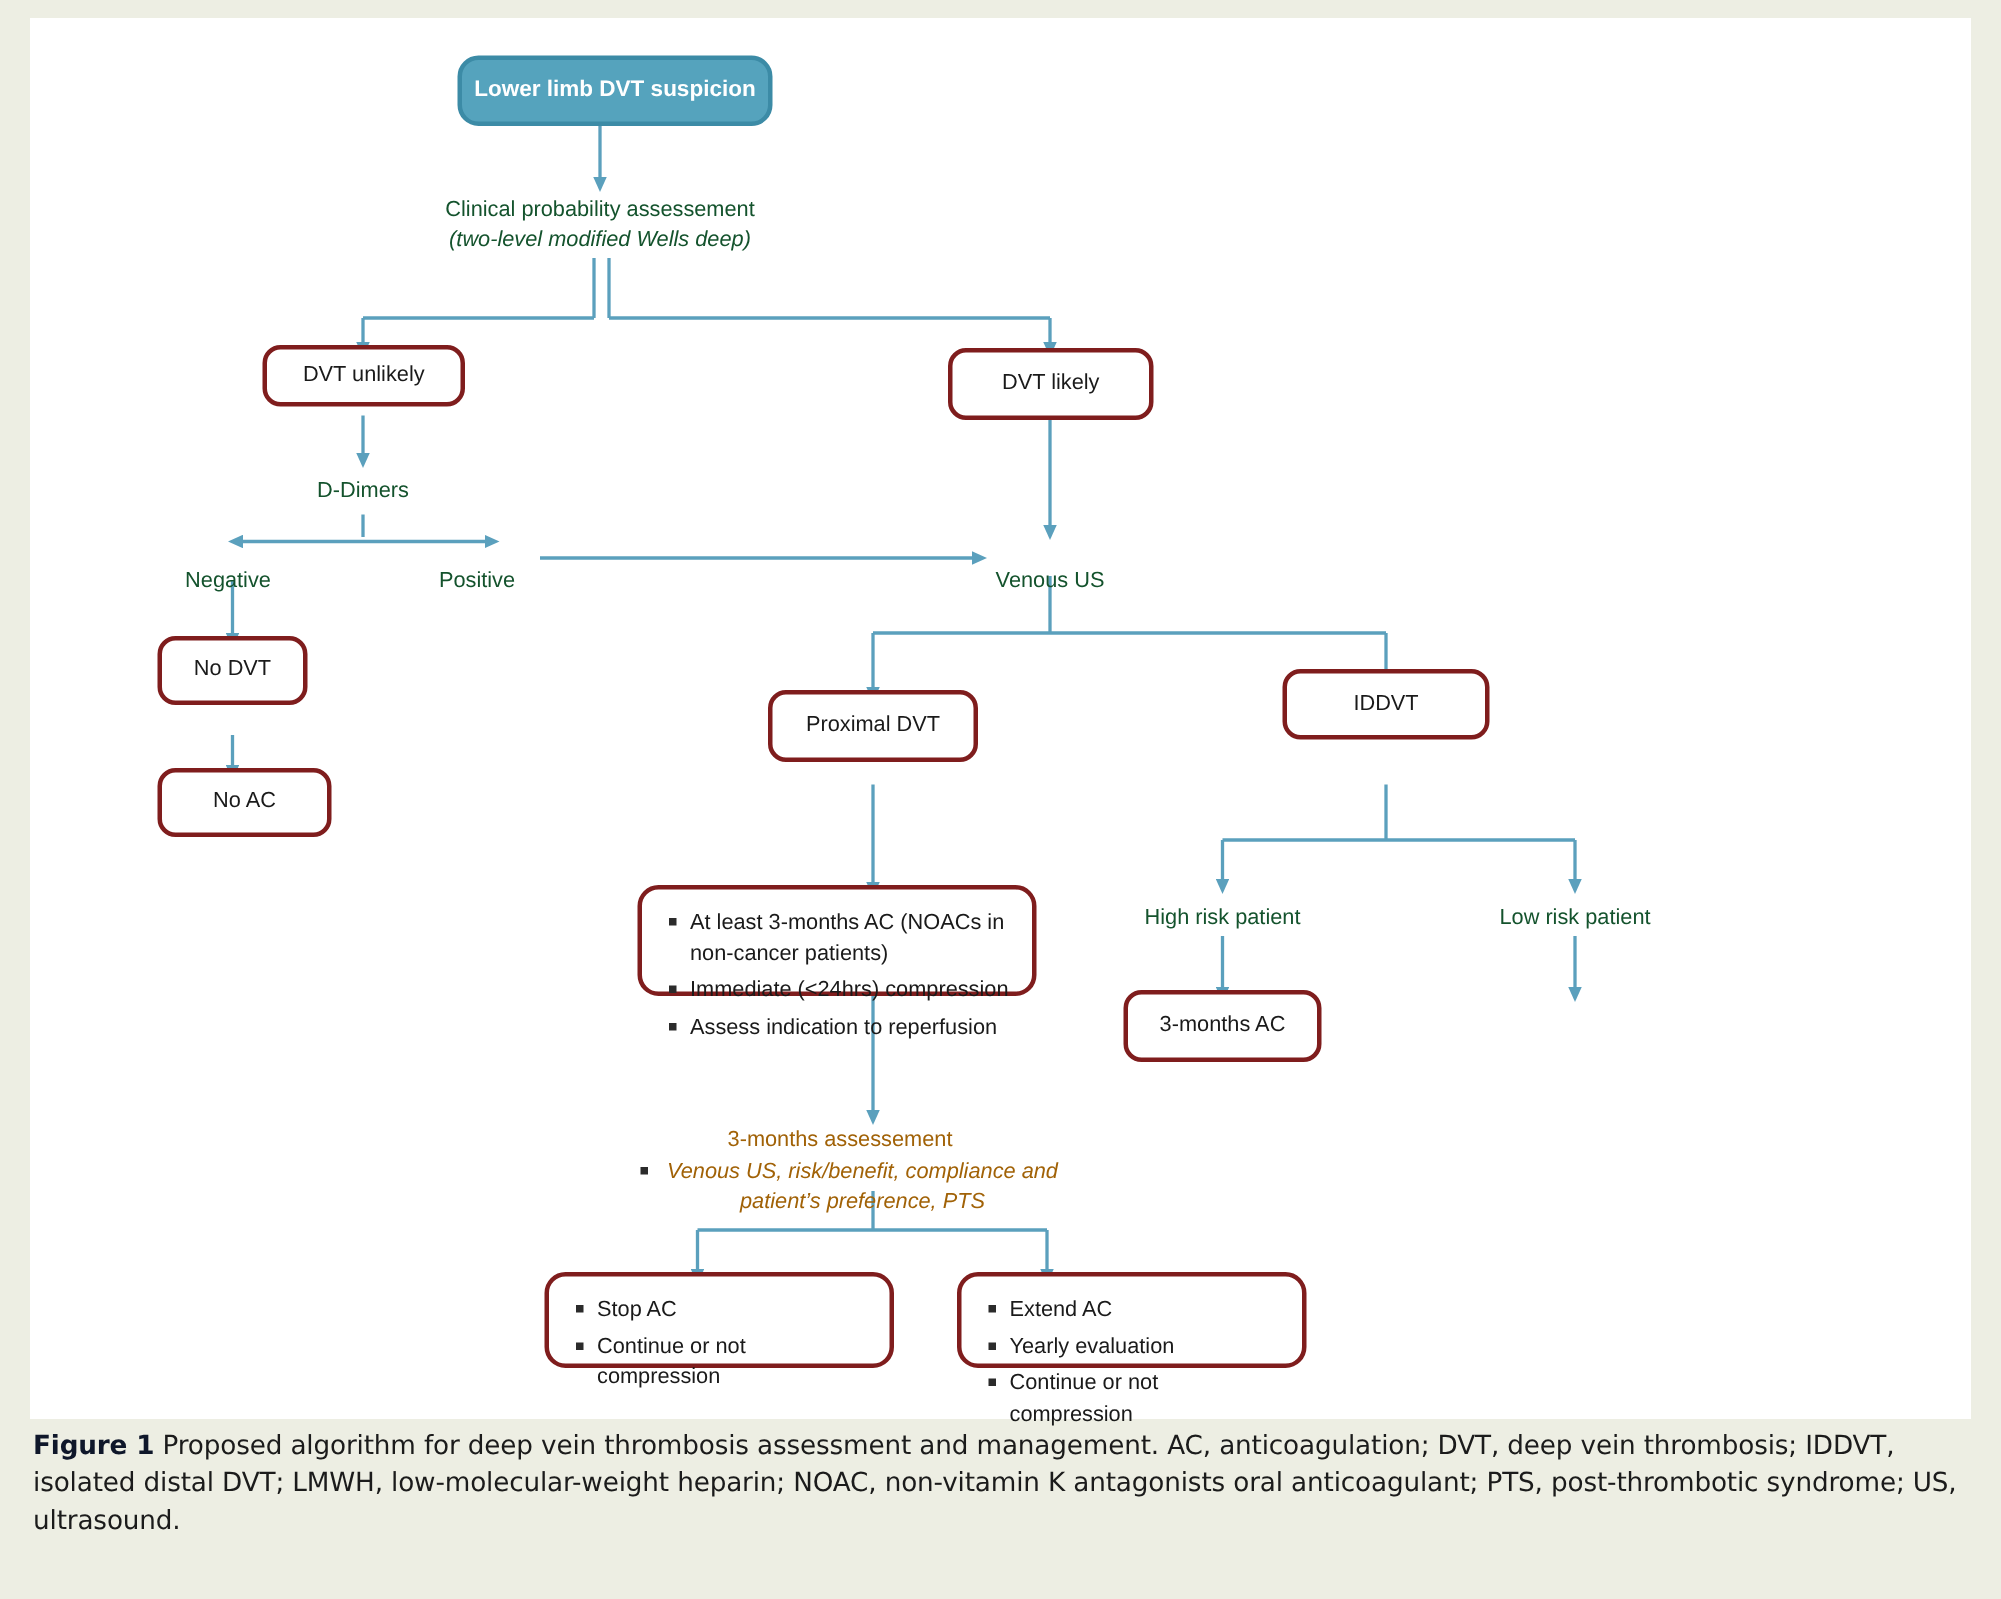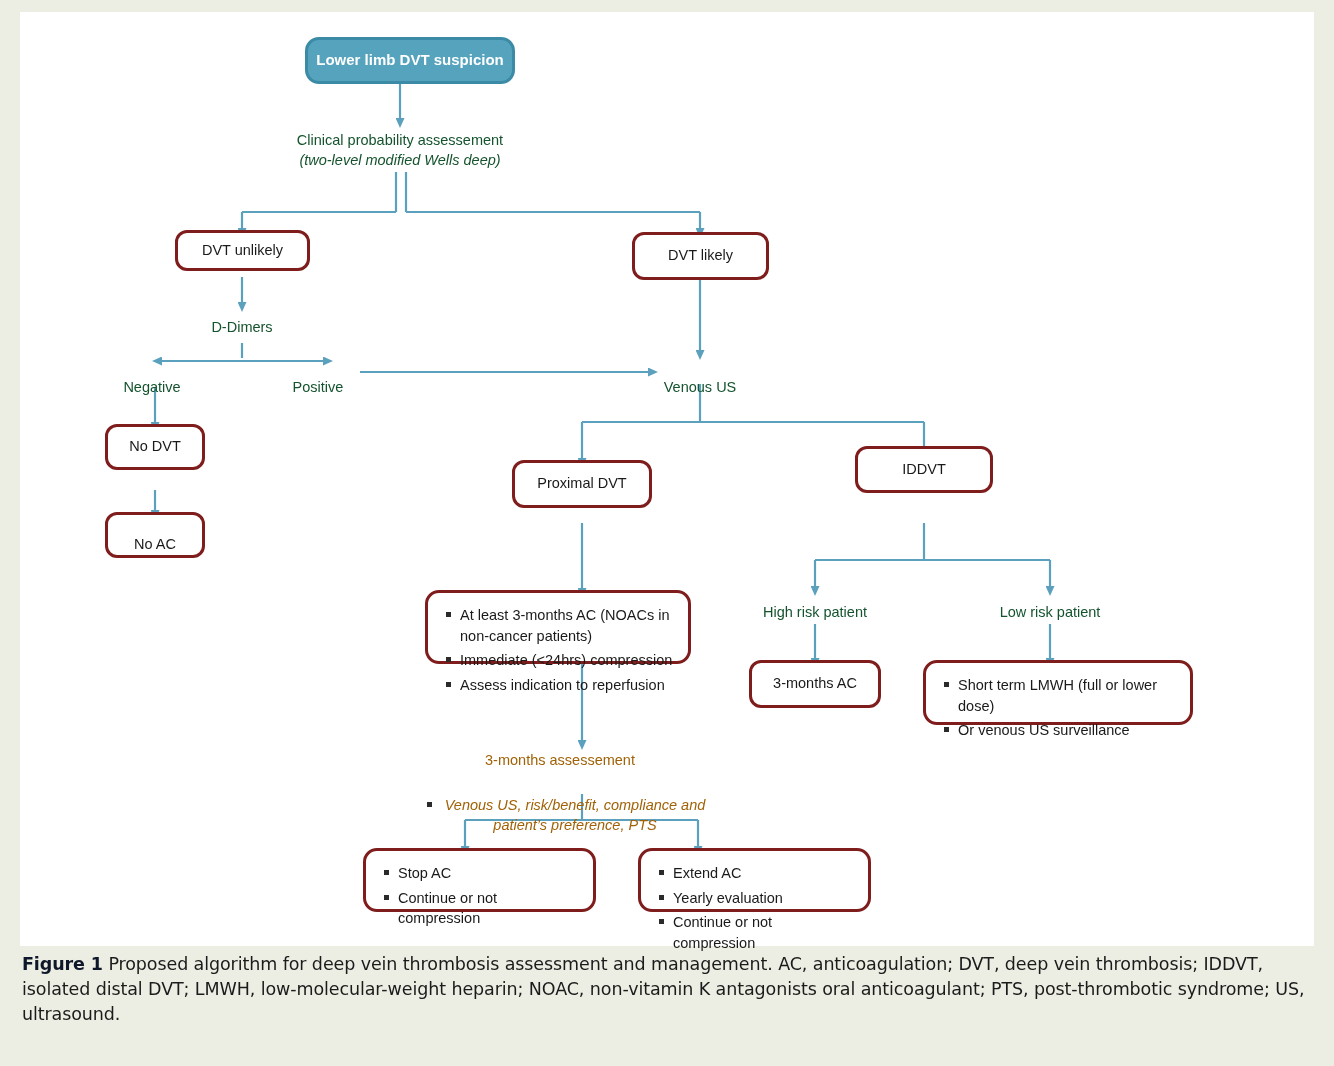--- a/index.html
+++ b/index.html
@@ -112,21 +112,20 @@
   }
   .assessblock .hdr { display:block; }
   .assessblock ul {
     margin: 0;
     padding: 0 0 0 30px;
     list-style: none;
   }
   .assessblock li {
     position: relative;
     font-style: italic;
-    margin-top: 24px;
   }
   .assessblock li::before {
     content: "";
     position: absolute;
     left: -13px;
     top: 7px;
     width: 5px;
     height: 5px;
     background: #2b2b2b;
   }
@@ -239,21 +238,21 @@
       <div class="label center" style="left:132px; top:365px;">Negative</div>
 
       <div class="label center" style="left:298px; top:365px;">Positive</div>
 
       <div class="label center" style="left:680px; top:365px;">Venous US</div>
 
       <div class="node" style="left:85px; top:412px; width:100px; height:46px;">
         <span>No DVT</span>
       </div>
 
-      <div class="node" style="left:85px; top:500px; width:100px; height:46px;align-items:flex-end;">
+      <div class="node" style="left:85px; top:500px; width:116px; height:46px;">
         <span>No AC</span>
       </div>
 
       <div class="node" style="left:492px; top:448px; width:140px; height:48px;">
         <span>Proximal DVT</span>
       </div>
 
       <div class="node" style="left:835px; top:434px; width:138px; height:47px;">
         <span>IDDVT</span>
       </div>
@@ -267,26 +266,20 @@
           <li>At least 3-months AC (NOACs in non-cancer patients)</li>
           <li>Immediate (&lt;24hrs) compression</li>
           <li>Assess indication to reperfusion</li>
         </ul>
       </div>
 
       <div class="node" style="left:729px; top:648px; width:132px; height:48px;">
         <span>3-months AC</span>
       </div>
 
-      <div class="node bulleted" style="left:903px; top:648px; width:270px; height:65px;">
-        <ul>
-          <li>Short term LMWH (full or lower dose)</li>
-          <li>Or venous US surveillance</li>
-        </ul>
-      </div>
 
       <div class="assessblock" style="left:540px; top:738px; width:300px;">
         <span class="hdr">3-months assessement</span>
         <ul>
           <li>Venous US, risk/benefit, compliance and patient’s preference, PTS</li>
         </ul>
       </div>
 
       <div class="node bulleted" style="left:343px; top:836px; width:233px; height:64px;">
         <ul>

